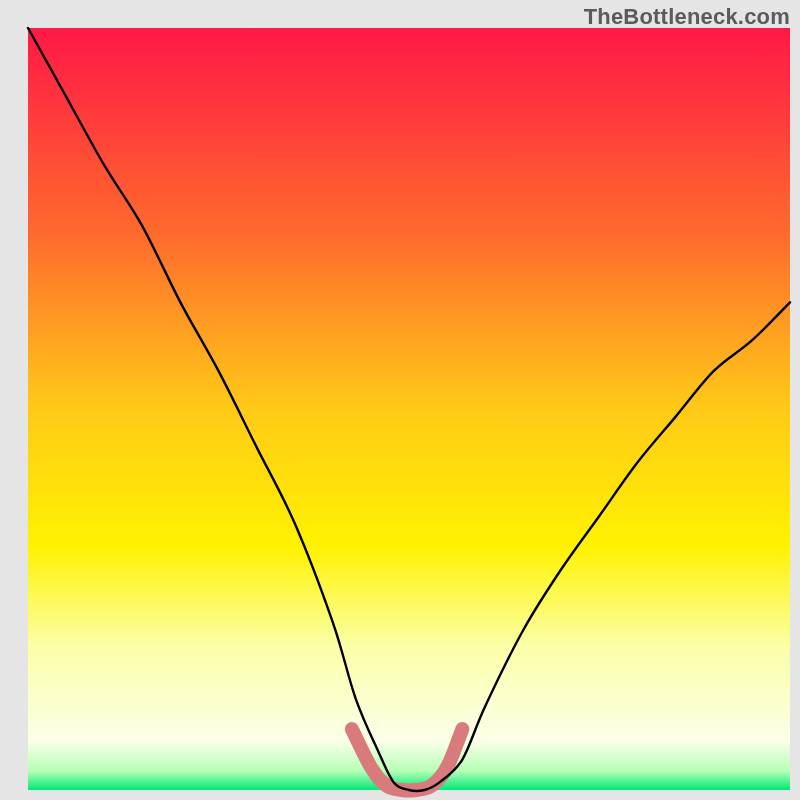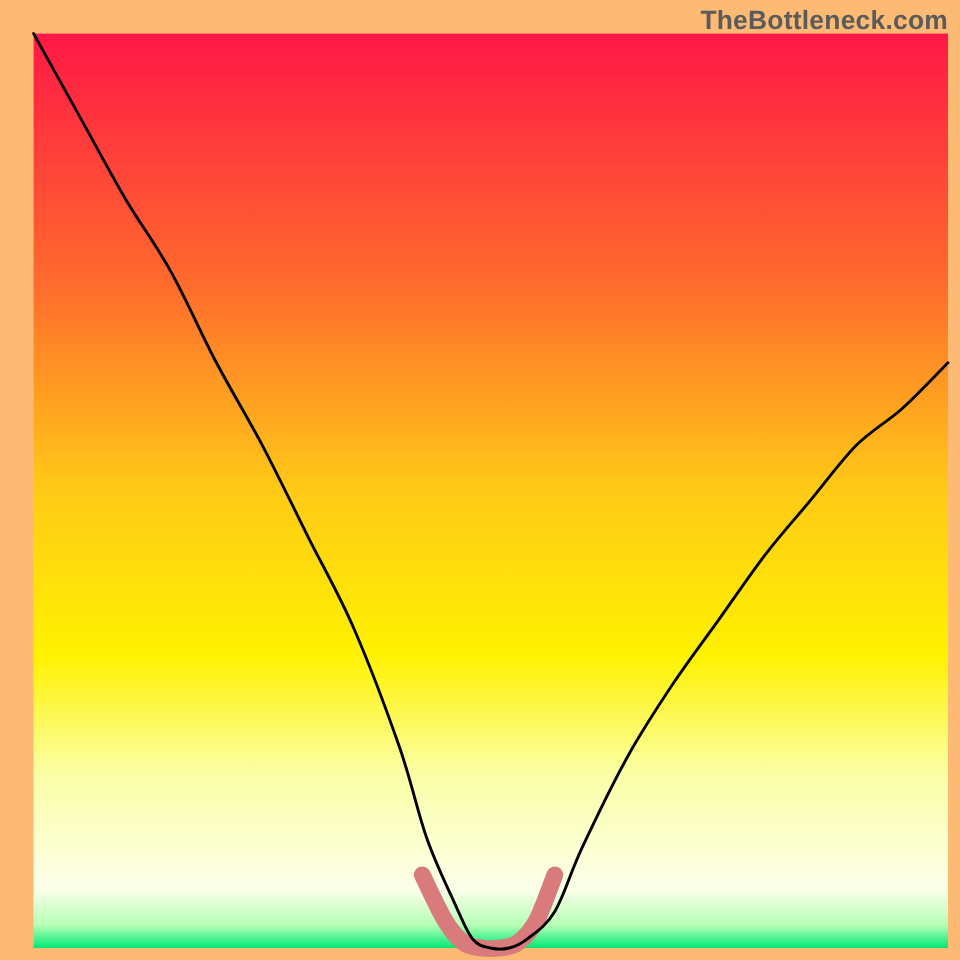--- a/index.html
+++ b/index.html
@@ -7,21 +7,21 @@
     padding: 0;
     width: 800px;
     height: 800px;
     background: #000000;
     overflow: hidden;
   }
   .container {
     position: relative;
     width: 800px;
     height: 800px;
-    background: #fdba74;
+    background: #e5e5e5;
   }
   .watermark {
     position: absolute;
     top: 4px;
     right: 10px;
     color: #5b5b5b;
     font-family: Arial, Helvetica, sans-serif;
     font-size: 22px;
     font-weight: 600;
     letter-spacing: 0.2px;

